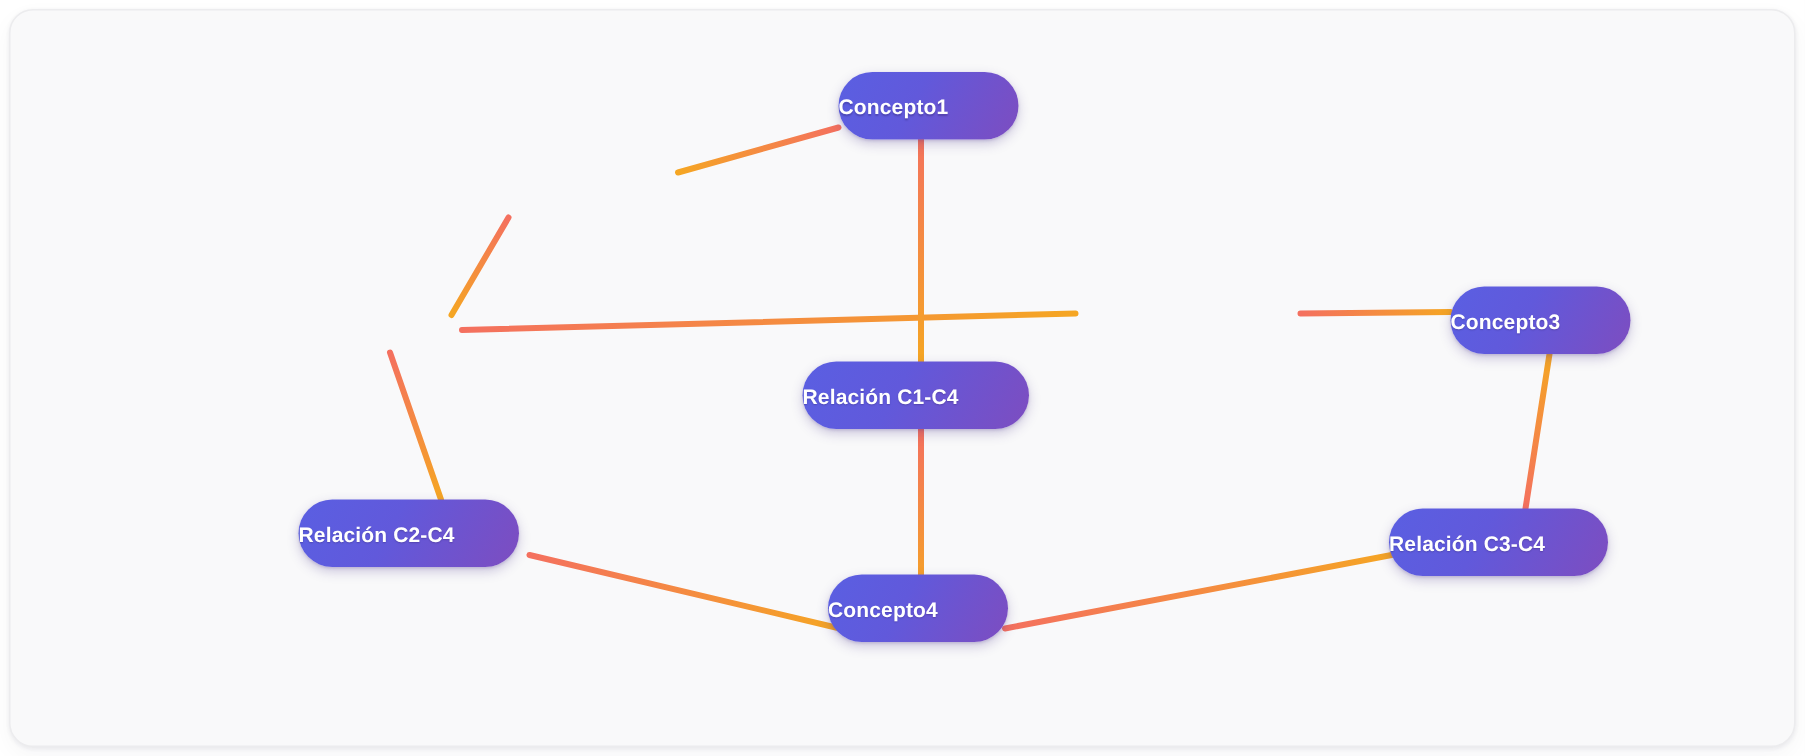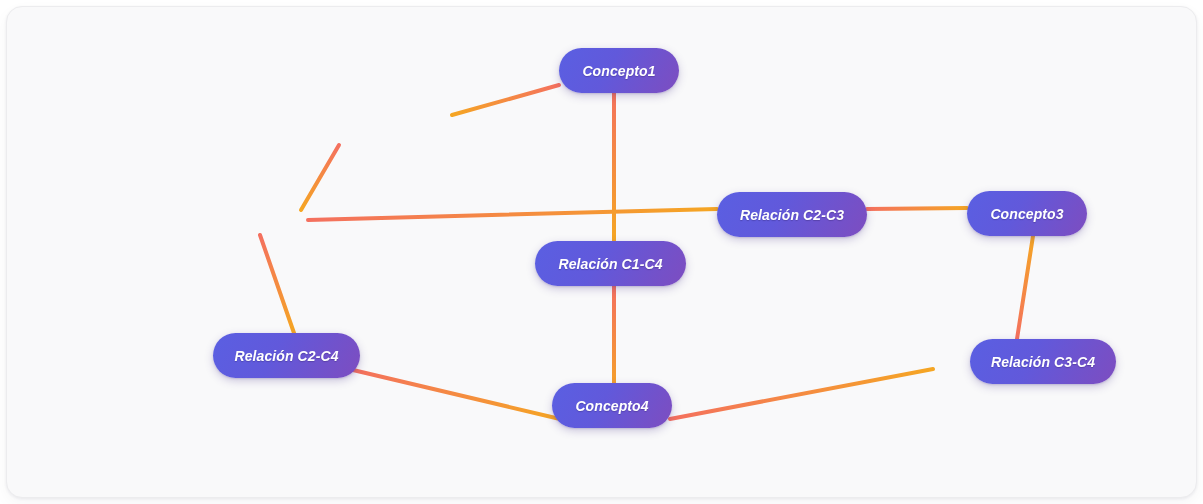--- a/index.html
+++ b/index.html
@@ -51,28 +51,27 @@
     width: 1191px;
     height: 492px;
   }
 
   .graph-node {
     position: absolute;
     height: 45px;
     box-sizing: border-box;
     display: flex;
     align-items: center;
-    justify-content: center;
+    justify-content: flex-start;
     border-radius: 22.5px;
     background: linear-gradient(118deg, #5a5fe2 0%, #6159db 42%, #7d4dc0 100%);
     box-shadow: 0 3px 8px rgba(70, 50, 140, 0.25),
                 0 1px 2px rgba(70, 50, 140, 0.18);
     cursor: pointer;
     user-select: none;
-    font-style: italic;
   }
 
   .graph-node .node-label {
     color: #ffffff;
     font-family: "Liberation Sans", sans-serif;
     font-size: 14px;
     font-weight: bold;
     letter-spacing: 0.1px;
     white-space: nowrap;
     text-shadow: 0 1px 1px rgba(40, 25, 90, 0.30);
@@ -137,33 +136,30 @@
         <line class="graph-edge" x1="346" y1="363" x2="553" y2="412" stroke="url(#eg7)" stroke-width="4"></line>
         <line class="graph-edge" x1="663" y1="412" x2="926" y2="362" stroke="url(#eg8)" stroke-width="4"></line>
         <line class="graph-edge" x1="1010" y1="332" x2="1026" y2="229" stroke="url(#eg9)" stroke-width="4"></line>
       </g>
   </svg>
 
   <div id="node-layer">
       <div class="graph-node" style="left: 552px; top: 41px; width: 120px;">
         <span class="node-label">Concepto1</span>
       </div>
-      <div class="graph-node" style="left: 710px; top: 185px; width: 150px;">
-        <span class="node-label">Relación C2-C3</span>
-      </div>
       <div class="graph-node" style="left: 960px; top: 184px; width: 120px;">
         <span class="node-label">Concepto3</span>
       </div>
       <div class="graph-node" style="left: 528px; top: 234px; width: 151px;">
         <span class="node-label">Relación C1-C4</span>
       </div>
-      <div class="graph-node" style="left: 206px; top: 326px; width: 147px;">
+      <div class="graph-node" style="left: 192px; top: 326px; width: 147px;">
         <span class="node-label">Relación C2-C4</span>
       </div>
-      <div class="graph-node" style="left: 963px; top: 332px; width: 146px;">
+      <div class="graph-node" style="left: 919px; top: 332px; width: 146px;">
         <span class="node-label">Relación C3-C4</span>
       </div>
       <div class="graph-node" style="left: 545px; top: 376px; width: 120px;">
         <span class="node-label">Concepto4</span>
       </div>
     </div>
 
 </div>
 
 </body></html>

